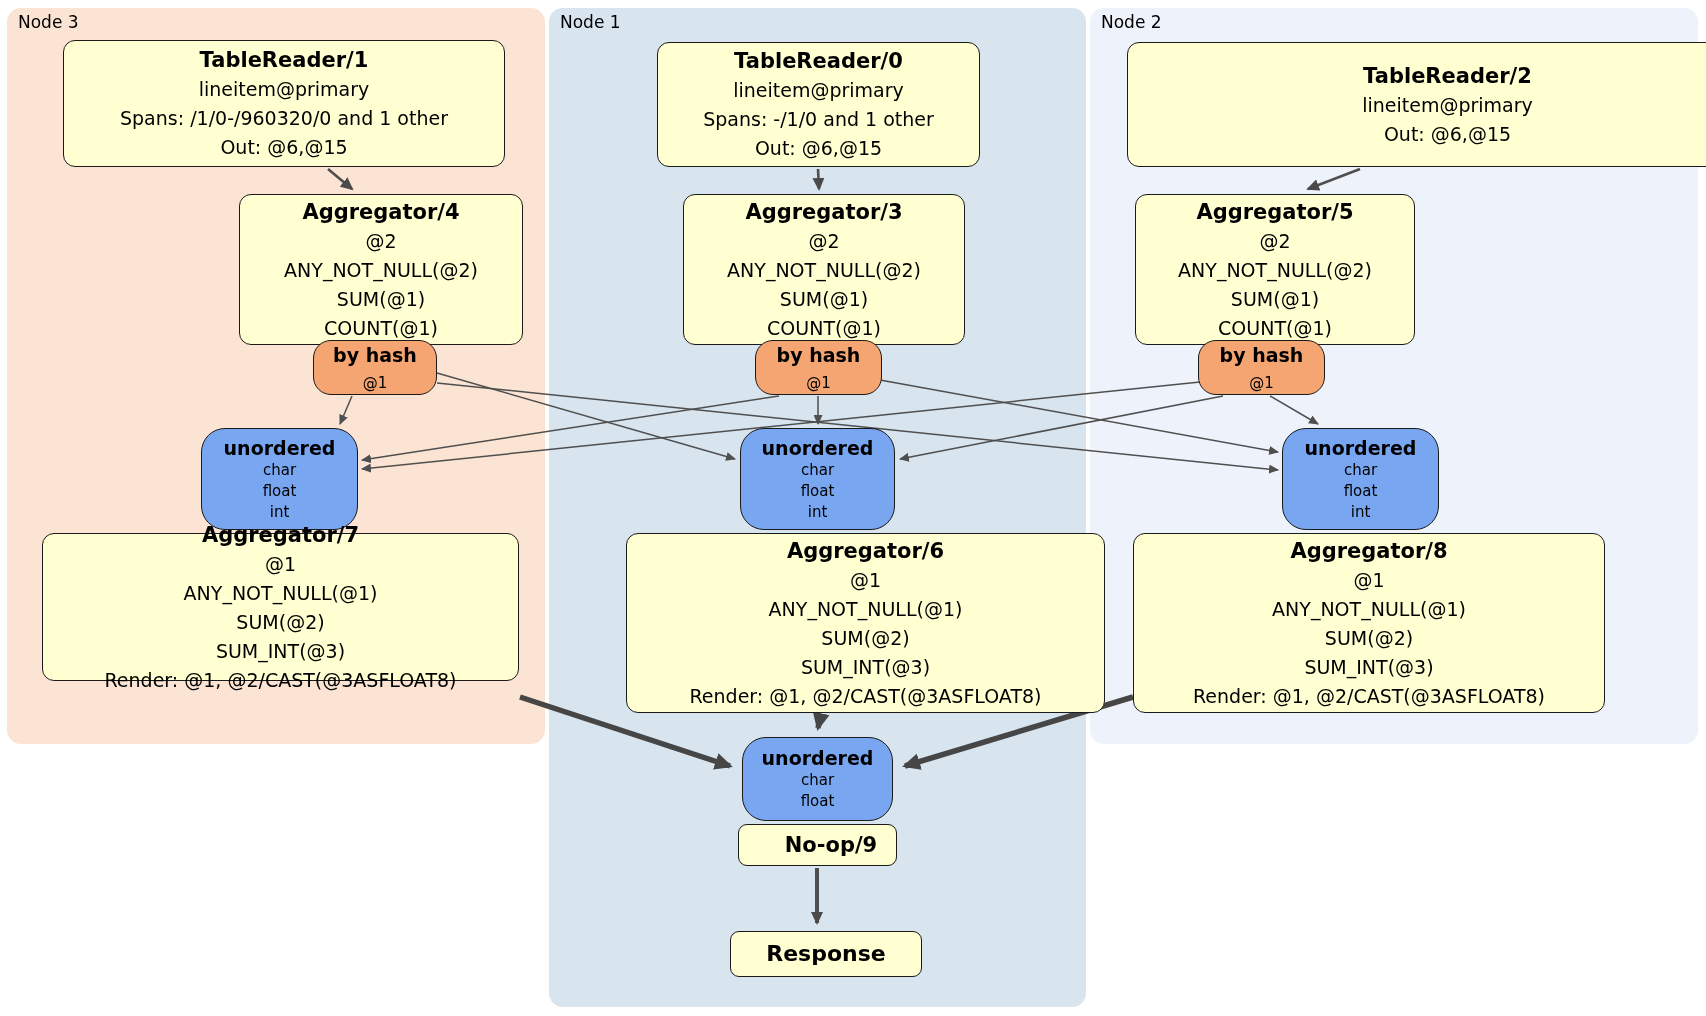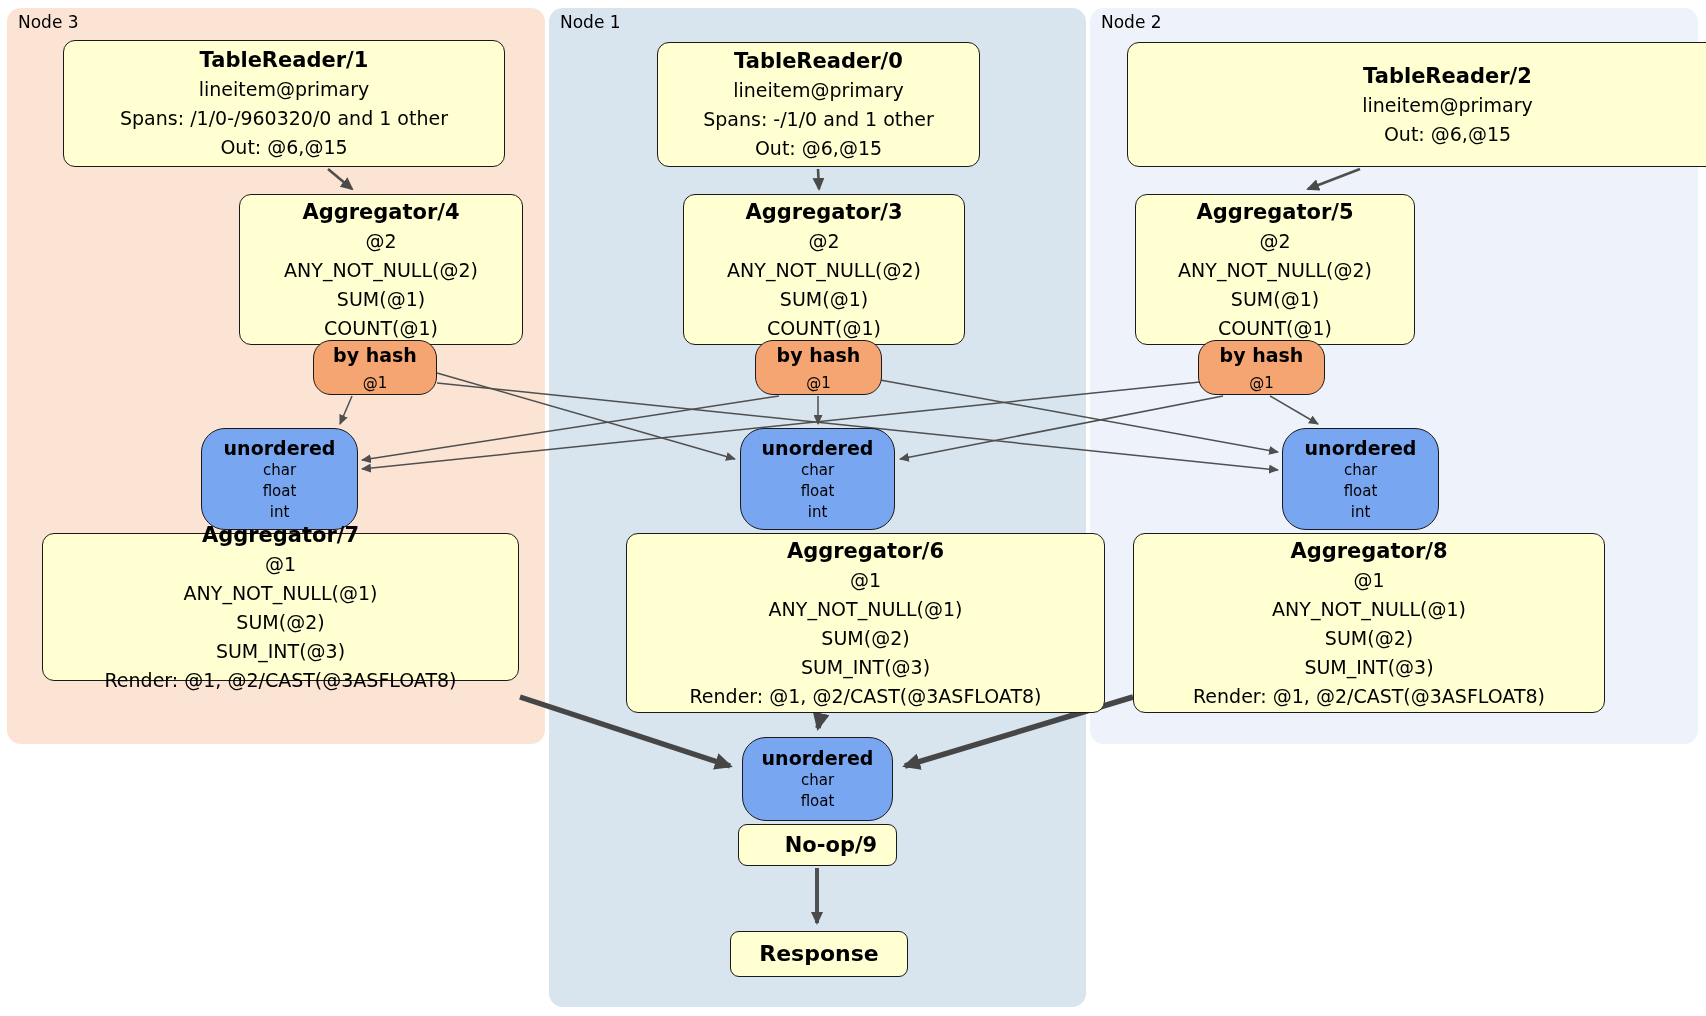--- a/index.html
+++ b/index.html
@@ -142,21 +142,21 @@
   <div class="box sync" style="left:742px;top:737px;width:151px;height:84px;">
     <div class="title">unordered</div>
     <div class="line">char</div>
     <div class="line">float</div>
   </div>
 
   <div class="box pill" style="left:738px;top:824px;width:159px;height:42px;padding-left:27px;">
     <div class="title">No-op/9</div>
   </div>
 
-  <div class="box pill" style="left:730px;top:931px;width:178px;height:46px;">
+  <div class="box pill" style="left:730px;top:931px;width:192px;height:46px;">
     <div class="title" style="font-size:22px;">Response</div>
   </div>
 
   <div class="box" style="left:1127px;top:42px;width:641px;height:125px;">
     <div class="title">TableReader/2</div>
     <div class="line">lineitem@primary</div>
     <div class="line">Out: @6,@15</div>
   </div>
 
   <div class="box" style="left:1135px;top:194px;width:280px;height:151px;">

